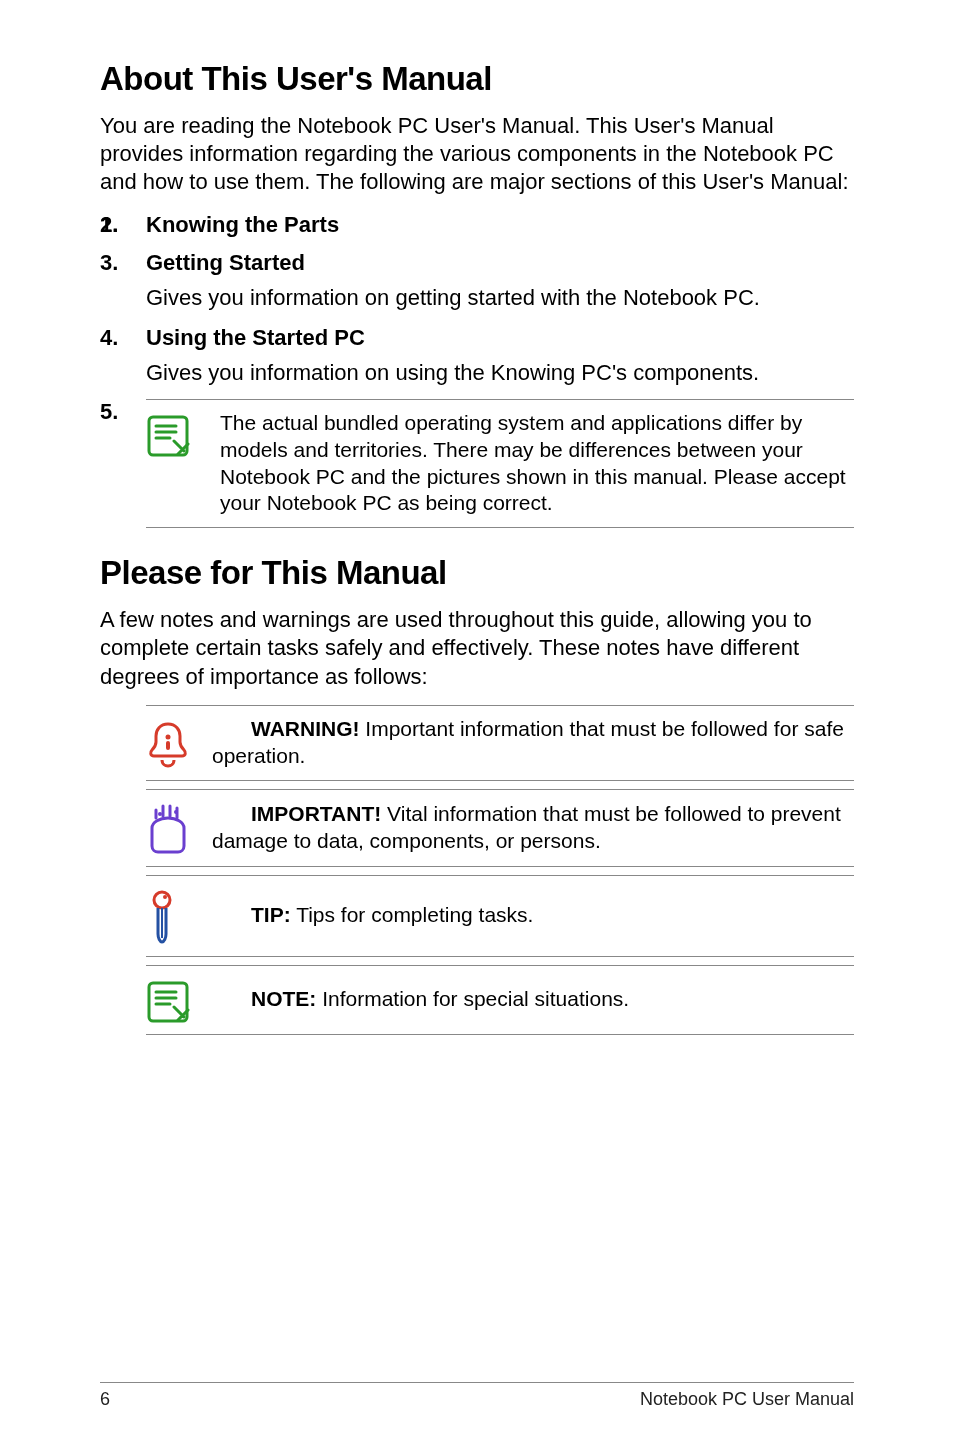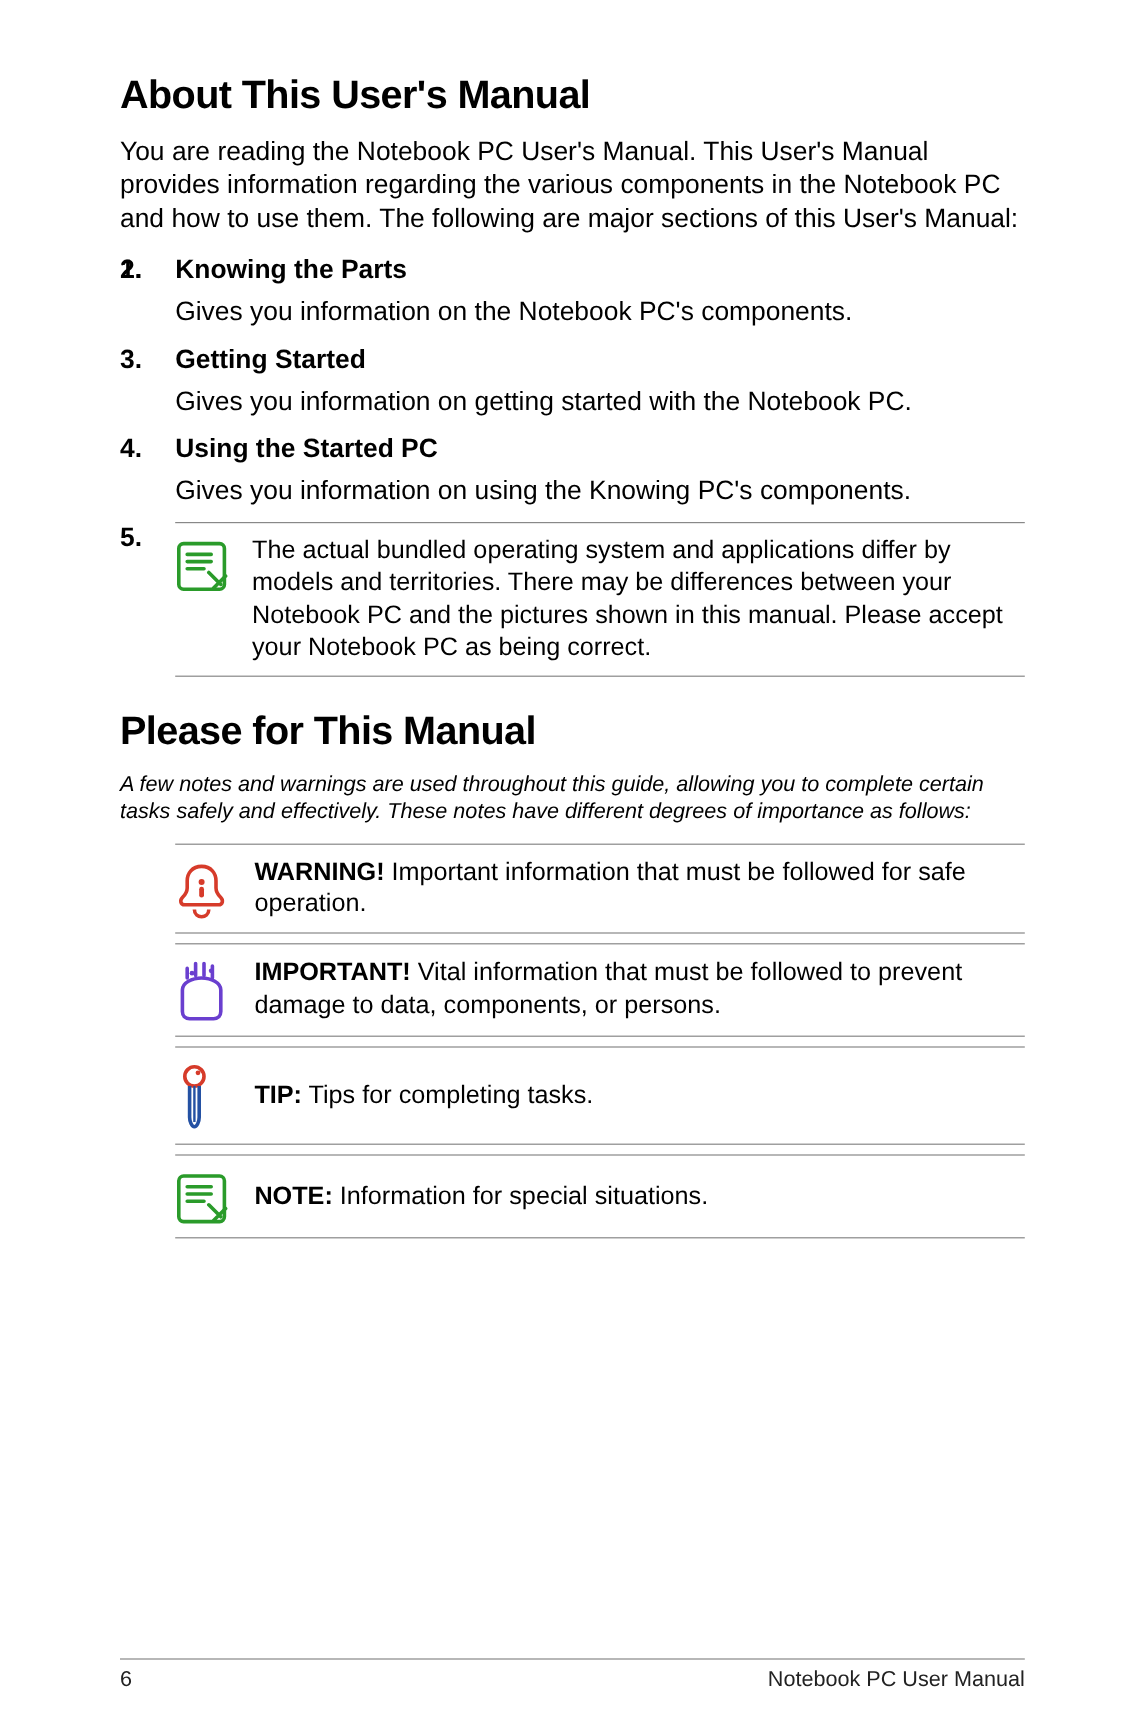--- a/index.html
+++ b/index.html
@@ -47,48 +47,47 @@
       font-weight: 700;
       font-size: 22px;
       margin-bottom: 8px;
     }
     .sec-desc {
       font-size: 22px;
       line-height: 1.28;
     }
     .callout {
       display: flex;
-      gap: 16px;
+      gap: 26px;
       border-top: 1px solid #888;
       border-bottom: 1px solid #888;
       padding: 10px 0 10px 0;
       margin-left: 46px;
       margin-bottom: 26px;
     }
     .callout .icon-col { flex: 0 0 48px; display: flex; align-items: flex-start; padding-top: 4px; }
     .callout .text { font-size: 21px; line-height: 1.28; }
     h1.second { margin-top: 6px; }
     .notes-intro {
-      font-size: 18px;
+      font-size: 22px;
       line-height: 1.28;
       margin-bottom: 14px;
-      font-style: italic;
     }
     .notebox {
       display: flex;
       gap: 18px;
       border-top: 1px solid #888;
       border-bottom: 1px solid #888;
       padding: 10px 0;
       margin-left: 46px;
     }
     .notebox + .notebox { margin-top: 8px; }
     .notebox .icon-col { flex: 0 0 48px; display: flex; align-items: flex-start; padding-top: 4px; }
     .notebox .text { font-size: 21px; line-height: 1.28; align-self: center; }
-    .notebox .text b { font-weight: 700; }
+    .notebox .text b { font-weight: 700; margin-left: 39px; }
     .footer {
       position: absolute;
       bottom: 28px;
       left: 100px;
       right: 100px;
       border-top: 1px solid #888;
       padding-top: 6px;
       display: flex;
       justify-content: space-between;
       font-size: 18px;
@@ -100,21 +99,20 @@
 <body>
 
 <h1>About This User's Manual</h1>
 <p class="intro">You are reading the Notebook PC User's Manual. This User's Manual provides information regarding the various components in the Notebook PC and how to use them. The following are major sections of this User's Manual:</p>
 
 <ol class="sections">
   <li>
   </li>
   <li>
     <div class="sec-title">Knowing the Parts</div>
-    <div class="sec-desc">Gives you information on the Notebook PC's components.</div>
   </li>
   <li>
     <div class="sec-title">Getting Started</div>
     <div class="sec-desc">Gives you information on getting started with the Notebook PC.</div>
   </li>
   <li>
     <div class="sec-title">Using the Started PC</div>
     <div class="sec-desc">Gives you information on using the Knowing PC's components.</div>
   </li>
   <li>

